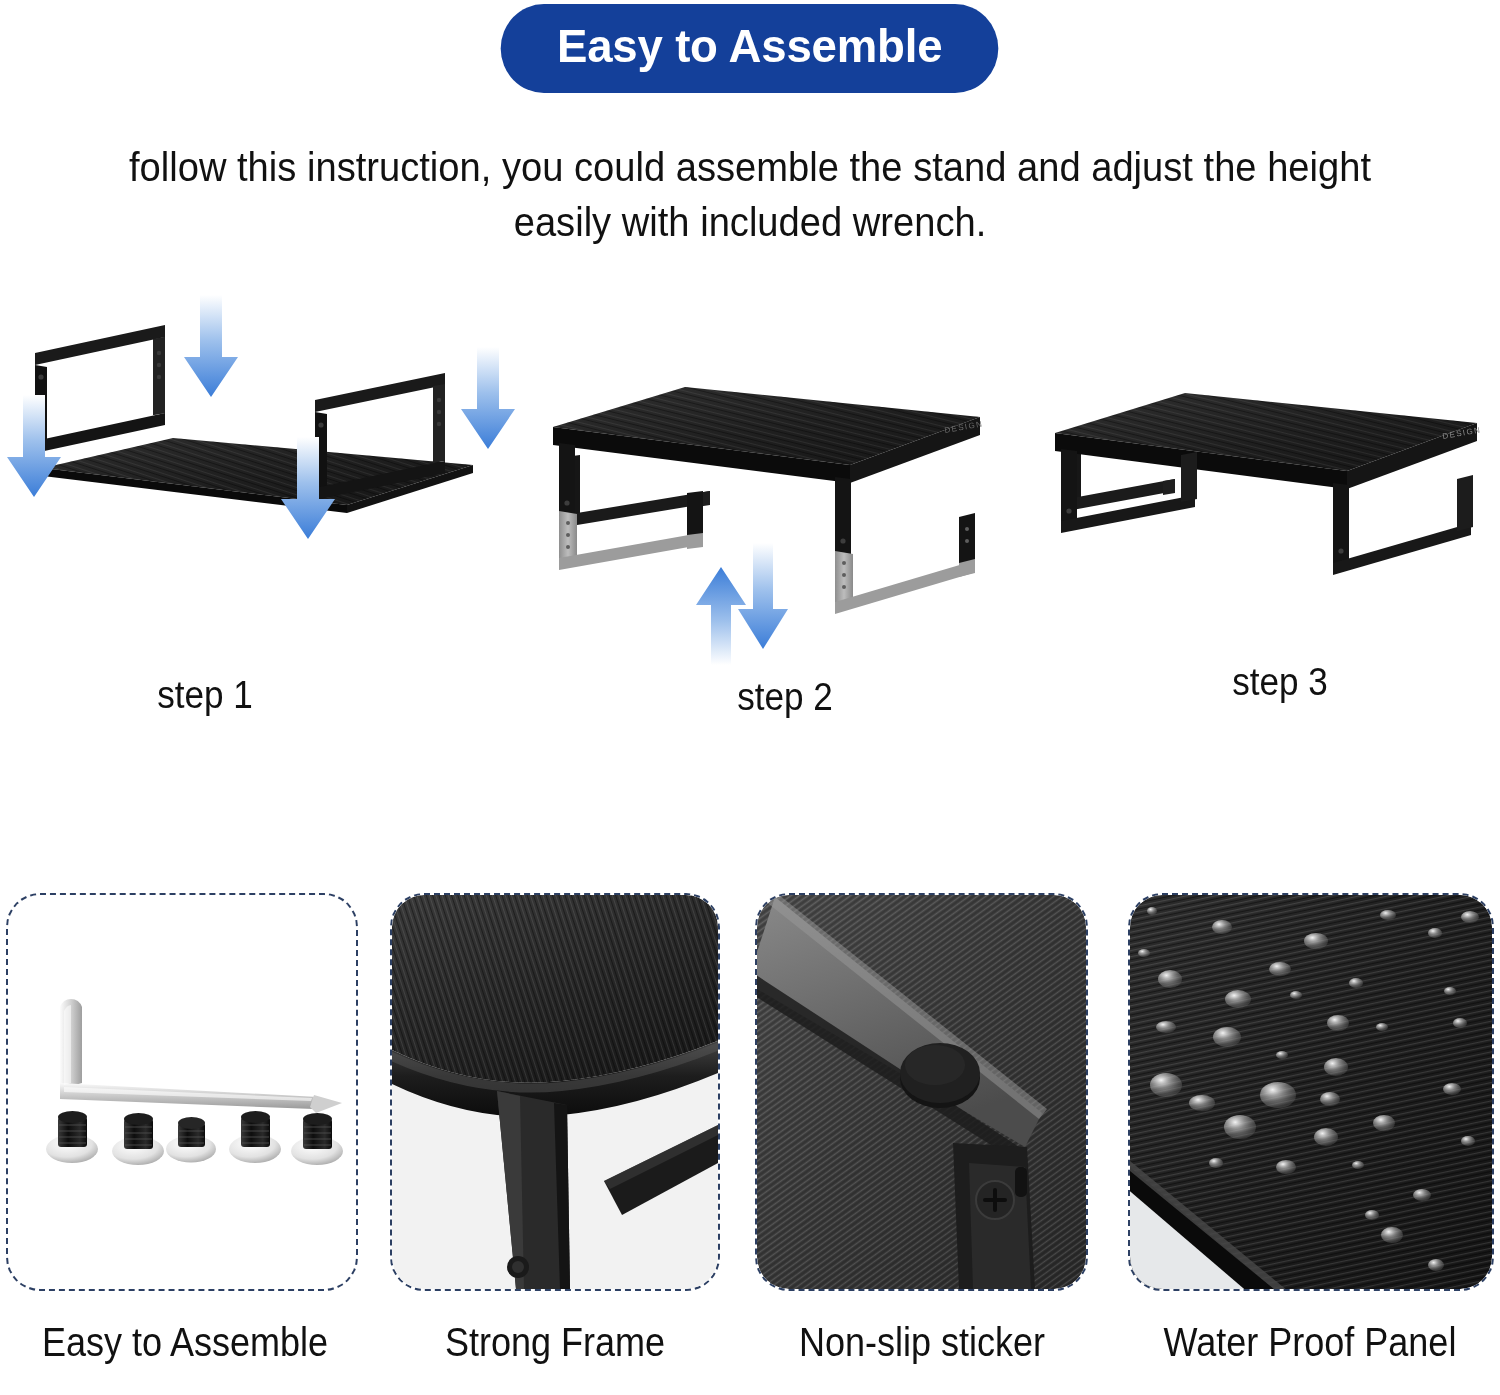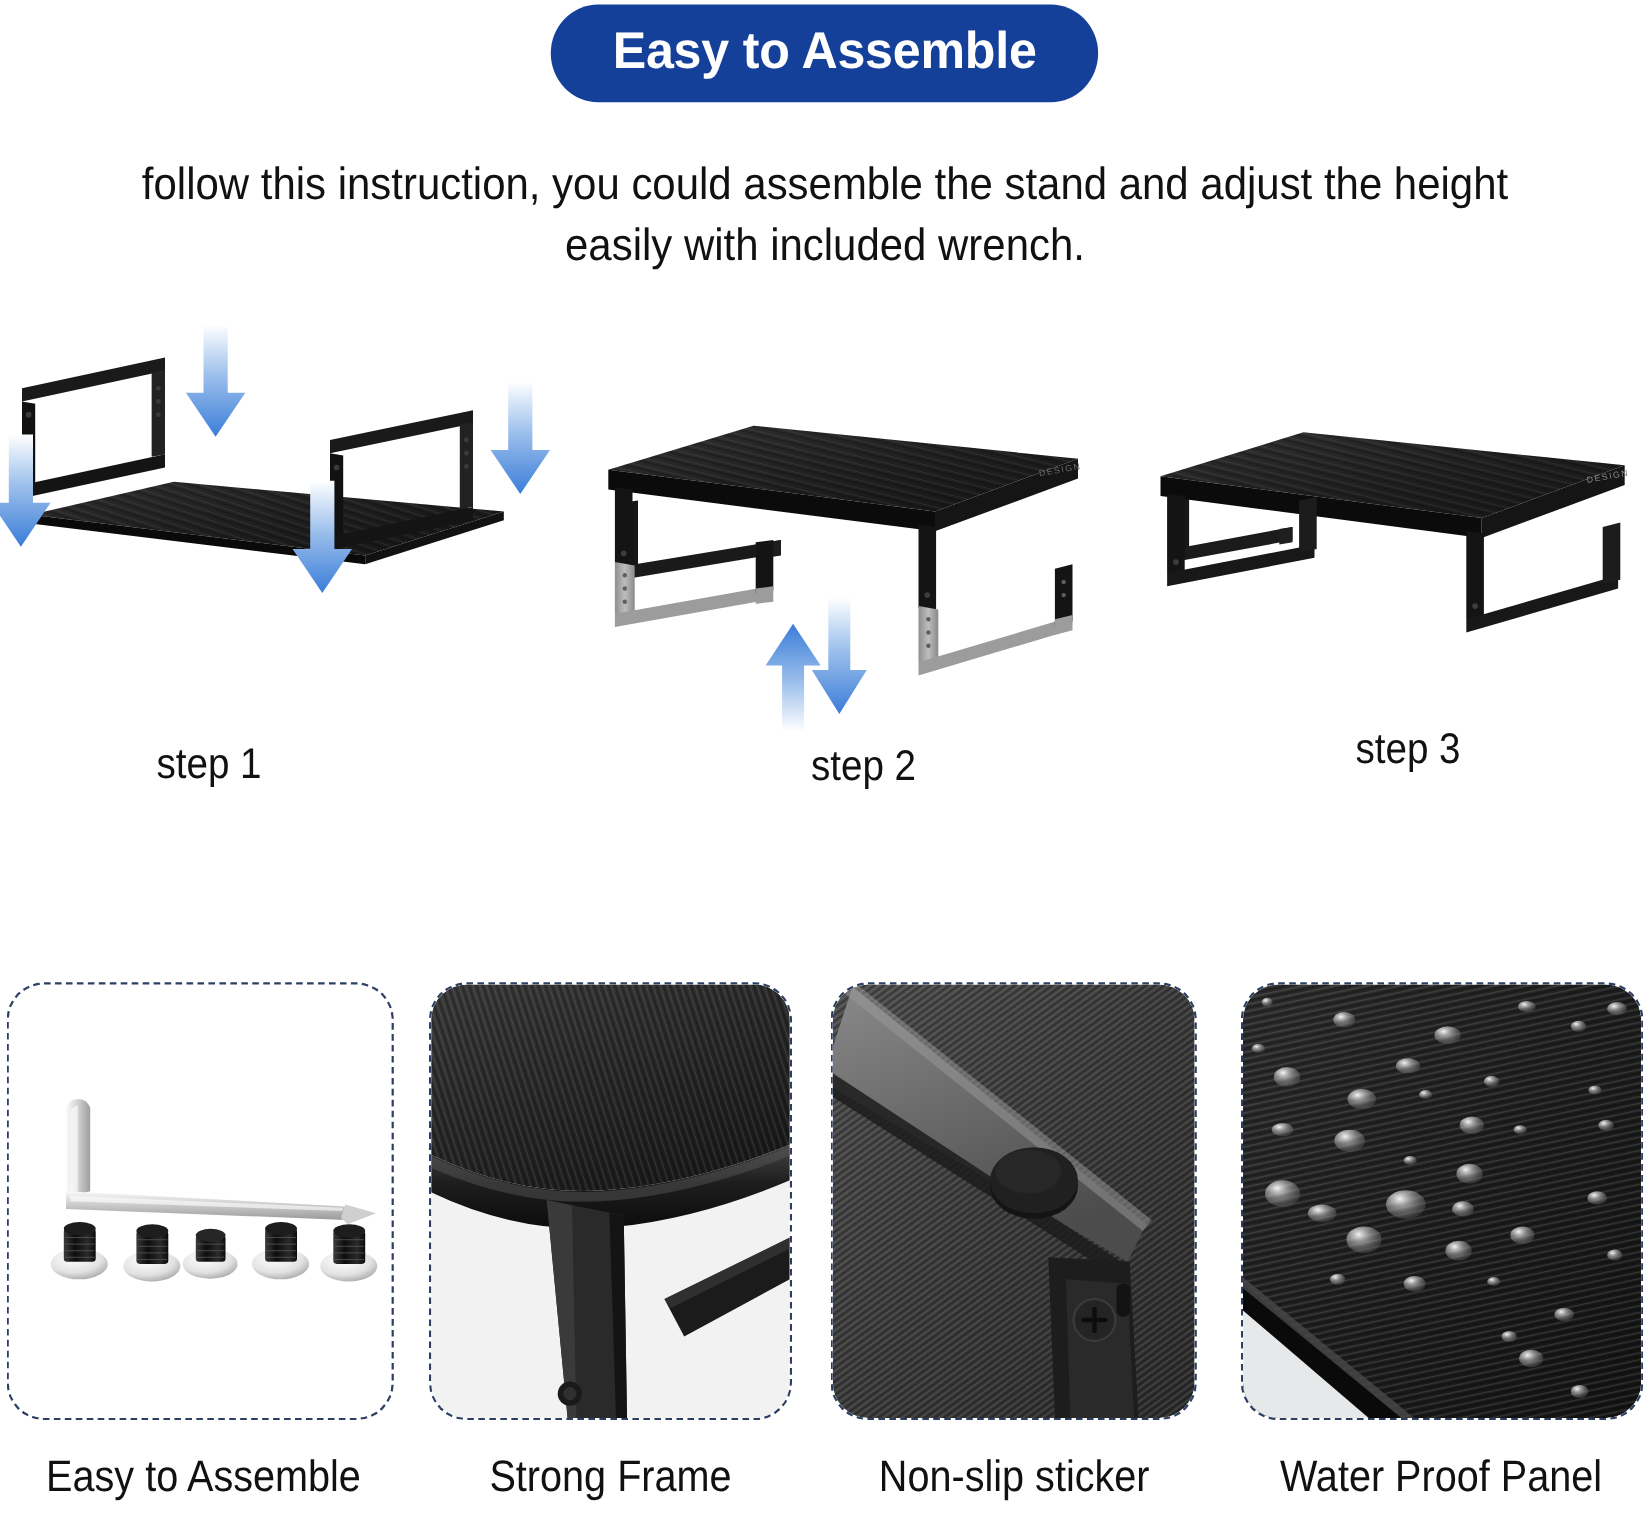--- a/index.html
+++ b/index.html
@@ -77,21 +77,21 @@
     <div class="badge">Easy to Assemble</div>
   </div>
 
   <div class="subtitle">
     <div>follow this instruction, you could assemble the stand and adjust the height</div>
     <div>easily with included wrench.</div>
   </div>
 
   <div class="steps">
 
-    <div class="step" style="left:0px; top:0px;">
+    <div class="step" style="left:15px; top:0px;">
       <svg width="520" height="380" viewBox="0 0 520 380">
         <defs>
           <linearGradient id="arrDown" x1="0" y1="0" x2="0" y2="1">
             <stop offset="0%" stop-color="#ffffff"></stop>
             <stop offset="45%" stop-color="#9dc0ec"></stop>
             <stop offset="100%" stop-color="#3B7DD8"></stop>
           </linearGradient>
           <linearGradient id="woodTop1" x1="0" y1="0" x2="1" y2="1">
             <stop offset="0%" stop-color="#2e2e2e"></stop>
             <stop offset="55%" stop-color="#1e1e1e"></stop>

